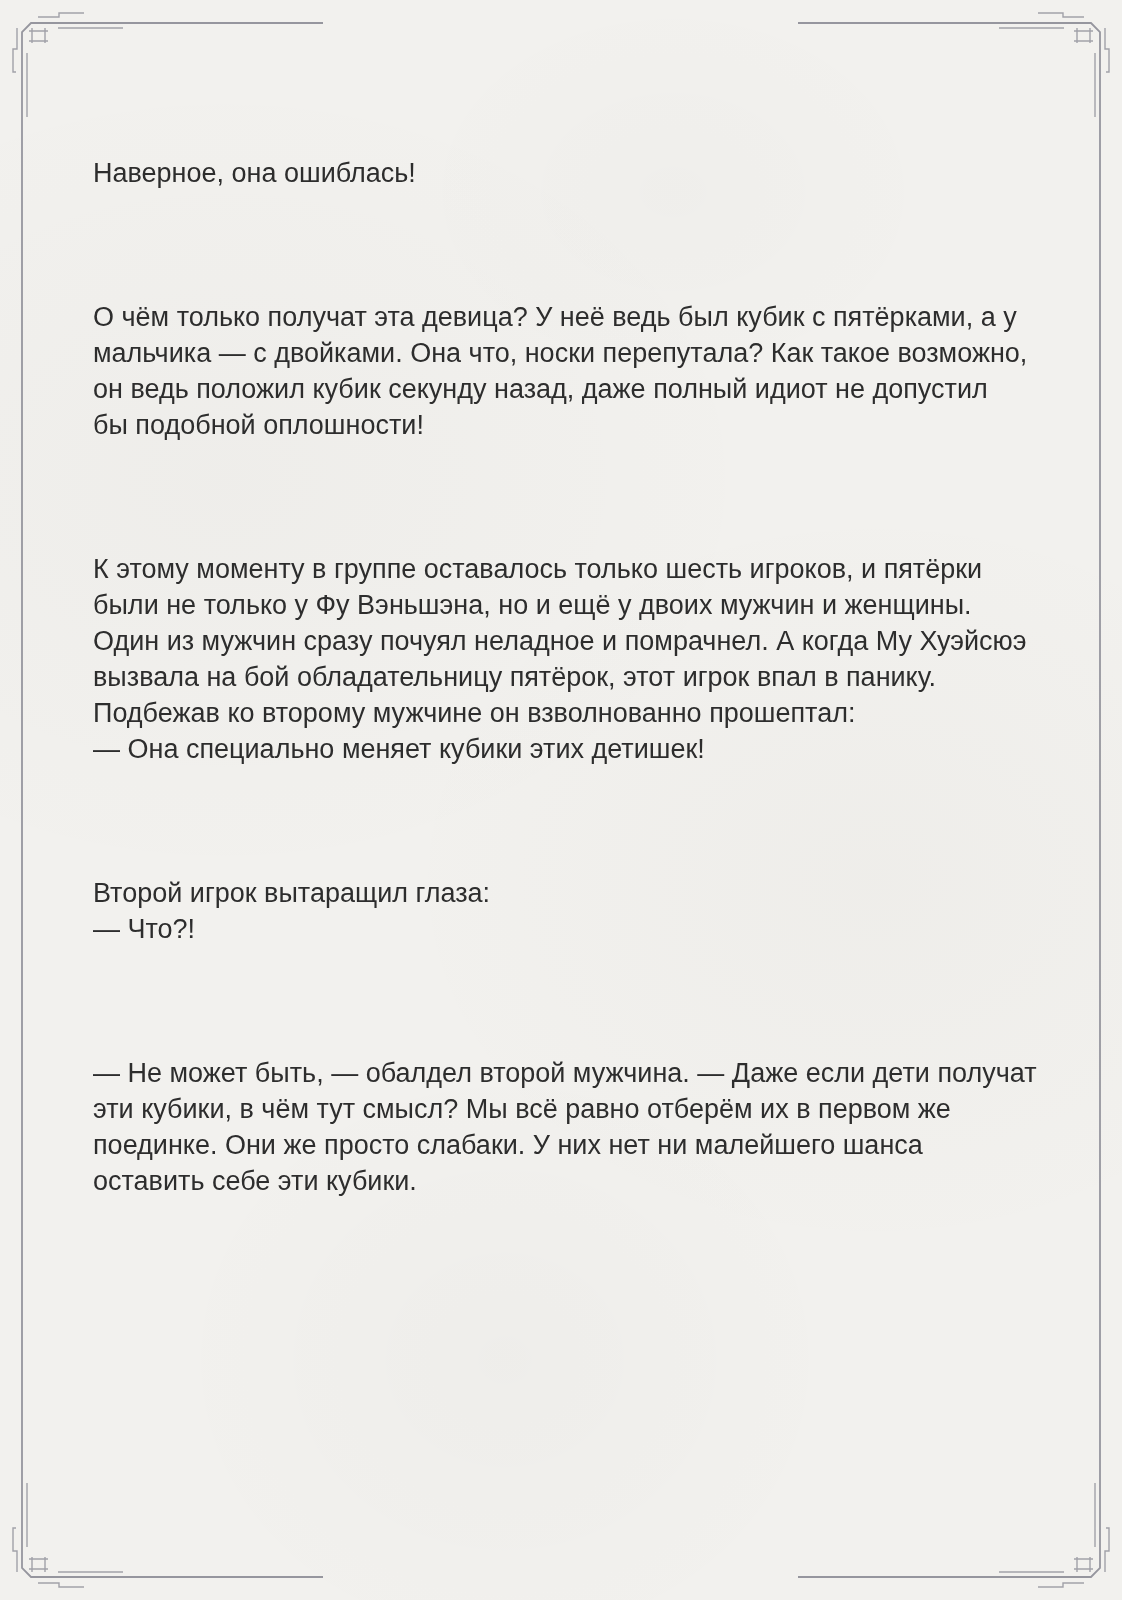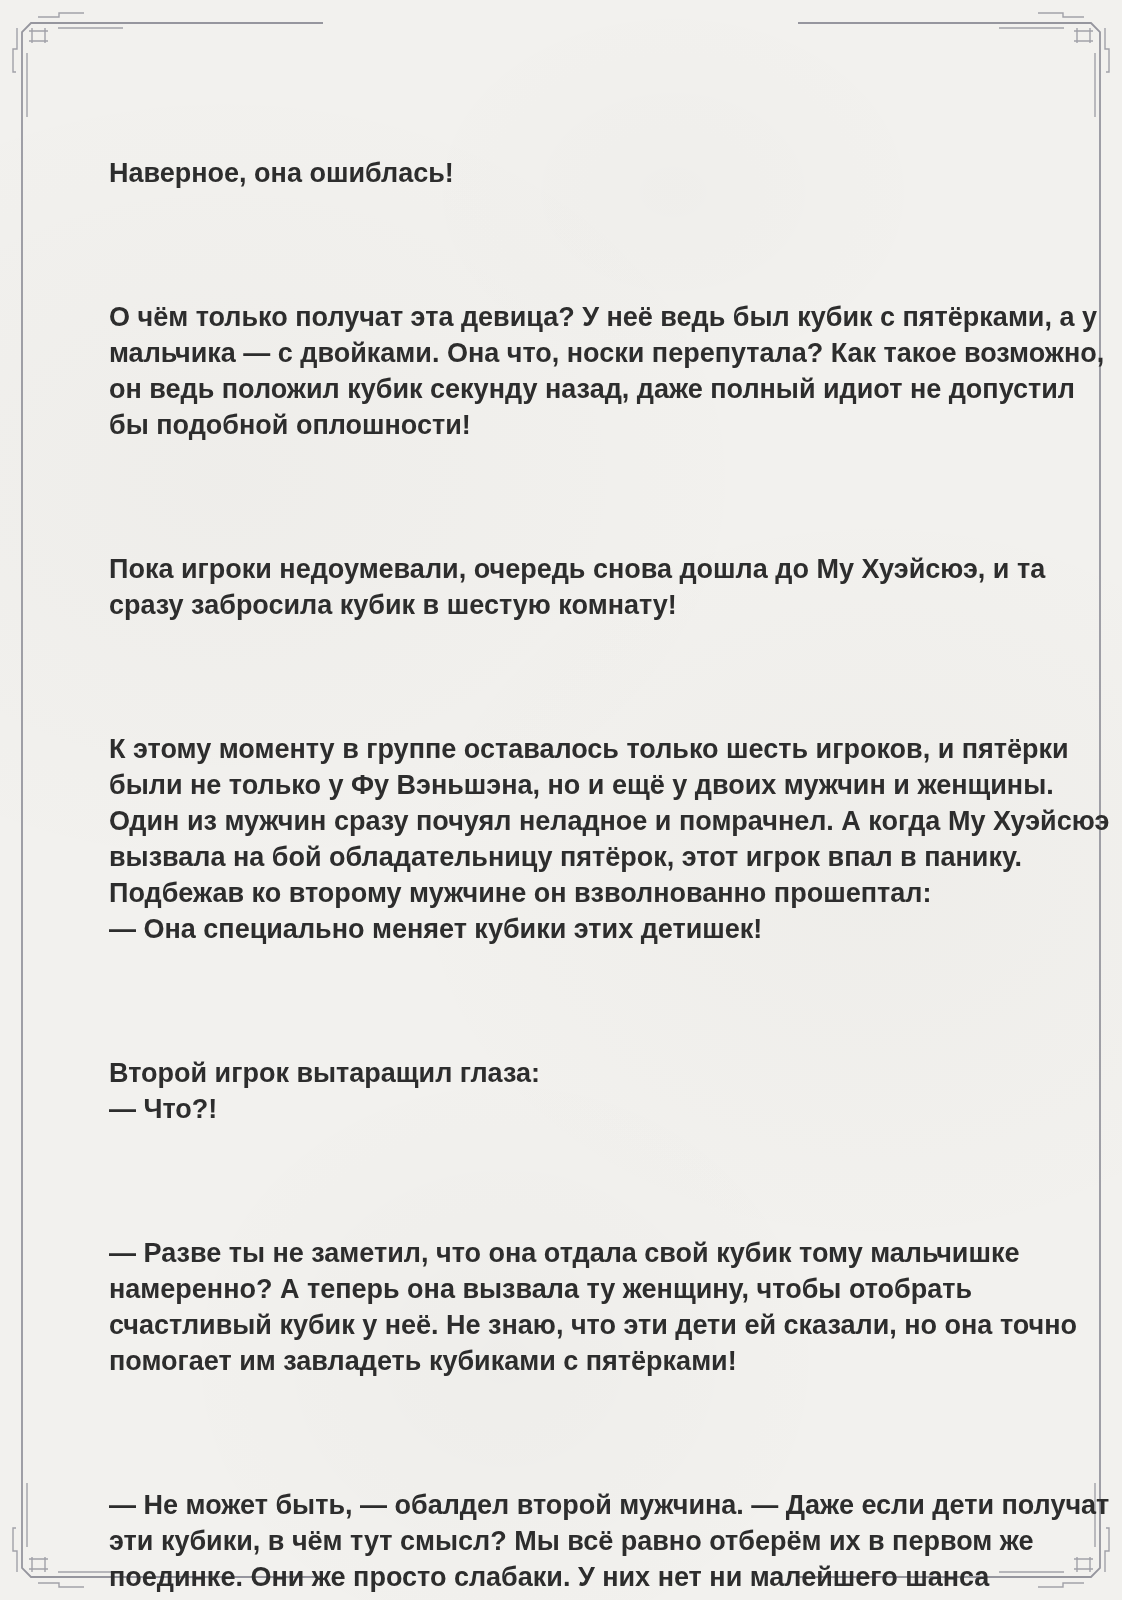--- a/index.html
+++ b/index.html
@@ -43,22 +43,21 @@
     position: absolute;
     left: 93px;
     top: 83px;
     width: 950px;
     color: var(--text-color);
     font-size: 27px;
     line-height: 36px;
     white-space: pre;
   }
   .page-text p {
-    margin: 0 0 36px 16px;
-    font-weight: bold;
+    margin: 0 0 36px 0;
   }
 </style>
 </head>
 <body>
 
 <svg class="frame-svg" viewBox="0 0 1122 1600" xmlns="http://www.w3.org/2000/svg">
 
   <path class="frame-border" d="M 323 23 L 31 23 L 22 32 L 22 1568 L 31 1577 L 323 1577
            M 798 23 L 1091 23 L 1100 32 L 1100 1568 L 1091 1577 L 798 1577"></path>
 
@@ -82,33 +81,27 @@
            M 1093 1569 H 1074 M 1093 1559 H 1074 M 1090 1572 V 1557 M 1077 1572 V 1557
            M 1095 1547 V 1483 M 1064 1572 H 999"></path>
 </svg>
 
 <main class="page-text">
   <p>Наверное, она ошиблась!</p>
   <p>О чём только получат эта девица? У неё ведь был кубик с пятёрками, а у
 мальчика — с двойками. Она что, носки перепутала? Как такое возможно,
 он ведь положил кубик секунду назад, даже полный идиот не допустил
 бы подобной оплошности!</p>
-  <p>Пока игроки недоумевали, очередь снова дошла до Му Хуэйсюэ, и та
-сразу забросила кубик в шестую комнату!</p>
   <p>К этому моменту в группе оставалось только шесть игроков, и пятёрки
 были не только у Фу Вэньшэна, но и ещё у двоих мужчин и женщины.
 Один из мужчин сразу почуял неладное и помрачнел. А когда Му Хуэйсюэ
 вызвала на бой обладательницу пятёрок, этот игрок впал в панику.
 Подбежав ко второму мужчине он взволнованно прошептал:
 — Она специально меняет кубики этих детишек!</p>
   <p>Второй игрок вытаращил глаза:
 — Что?!</p>
-  <p>— Разве ты не заметил, что она отдала свой кубик тому мальчишке
-намеренно? А теперь она вызвала ту женщину, чтобы отобрать
-счастливый кубик у неё. Не знаю, что эти дети ей сказали, но она точно
-помогает им завладеть кубиками с пятёрками!</p>
   <p>— Не может быть, — обалдел второй мужчина. — Даже если дети получат
 эти кубики, в чём тут смысл? Мы всё равно отберём их в первом же
 поединке. Они же просто слабаки. У них нет ни малейшего шанса
 оставить себе эти кубики.</p>
   
   
 </main>
 
 </body></html>

